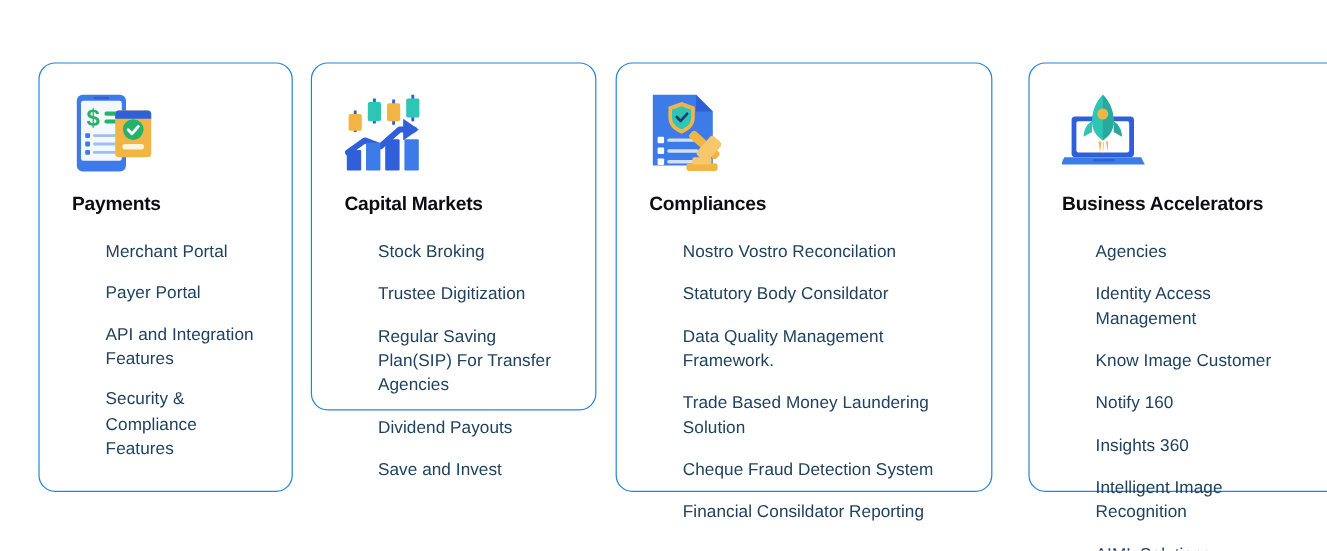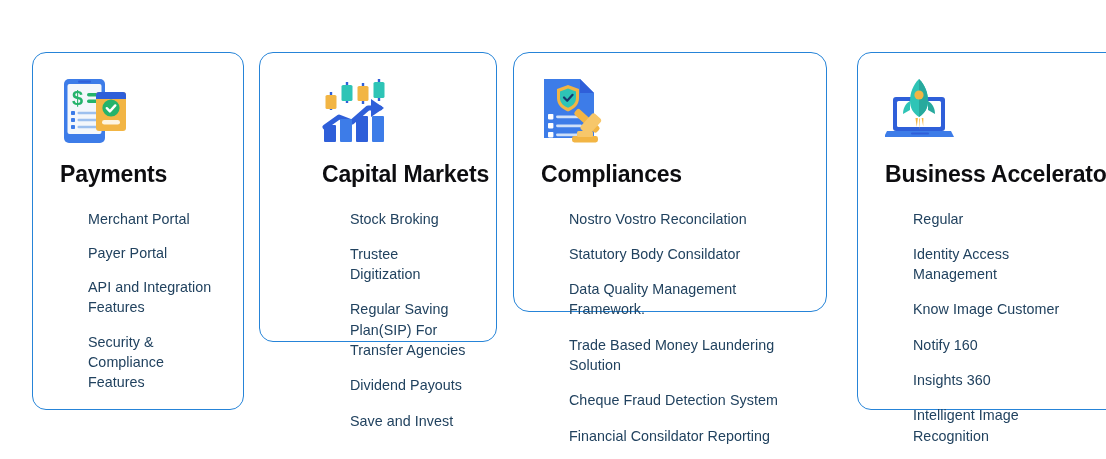--- a/index.html
+++ b/index.html
@@ -32,21 +32,21 @@
     padding: 0 26px 0 27px;
   }
   .icon-wrap {
     height: 76px;
     display: flex;
     align-items: flex-start;
     padding-top: 2px;
   }
   .icon-wrap svg { display: block; }
   .card-title {
-    font-size: 23px;
+    font-size: 16px;
     font-weight: bold;
     color: #0d0d10;
     letter-spacing: -0.2px;
     margin: 8px 0 0 0;
     line-height: 1.2;
     white-space: nowrap;
   }
   .item-list {
     list-style: none;
     margin: 20px 0 0 0;
@@ -57,22 +57,22 @@
     color: #21425f;
     line-height: 1.42;
     margin-bottom: 15px;
     letter-spacing: 0.05px;
     margin-left: 28px;
   }
   .item-list li:last-child { margin-bottom: 0; }
 
   
   #card-0 { left: 32px;  width: 212px; height: 358px; }
-  #card-1 { left: 259px; width: 238px; height: 290px; padding-left: 35px; }
-  #card-2 { left: 513px; width: 314px; height: 260px; border-radius: 16px; }
+  #card-1 { left: 259px; width: 238px; height: 290px; }
+  #card-2 { left: 513px; width: 314px; height: 358px; }
   #card-3 { left: 857px; width: 263px; height: 358px; }
 
   
   #card-0 .item-list li { margin-bottom: 14px; }
   #card-2 .item-list li { margin-bottom: 15px; }
 </style>
 </head>
 <body>
 
 <div class="board">
@@ -206,21 +206,21 @@
           <path d="M25 24 c-5 3 -7 8 -7 13 l7 -4 z" fill="#2ec4b6"></path>
           <path d="M43 24 c5 3 7 8 7 13 l-7 -4 z" fill="#27a99d"></path>
 
           <path d="M30.5 41 l1.2 9 l1.2 -9 z" fill="#f2b544"></path>
           <path d="M34 41.5 l0 11 l1.2 -11 z" fill="#f7c76a"></path>
           <path d="M36.6 41 l1.6 8.5 l0.2 -8.5 z" fill="#f2b544"></path>
         </svg>
       </div>
       <div class="card-title">Business Accelerators</div>
       <ul class="item-list">
-        <li>Regular</li>
+        <li>Agencies</li>
         <li>Identity Access Management</li>
         <li>Know Image Customer</li>
         <li>Notify 160</li>
         <li>Insights 360</li>
         <li>Intelligent Image Recognition</li>
         <li>AIML Solutions</li>
       </ul>
     </div>
   </div>
 

